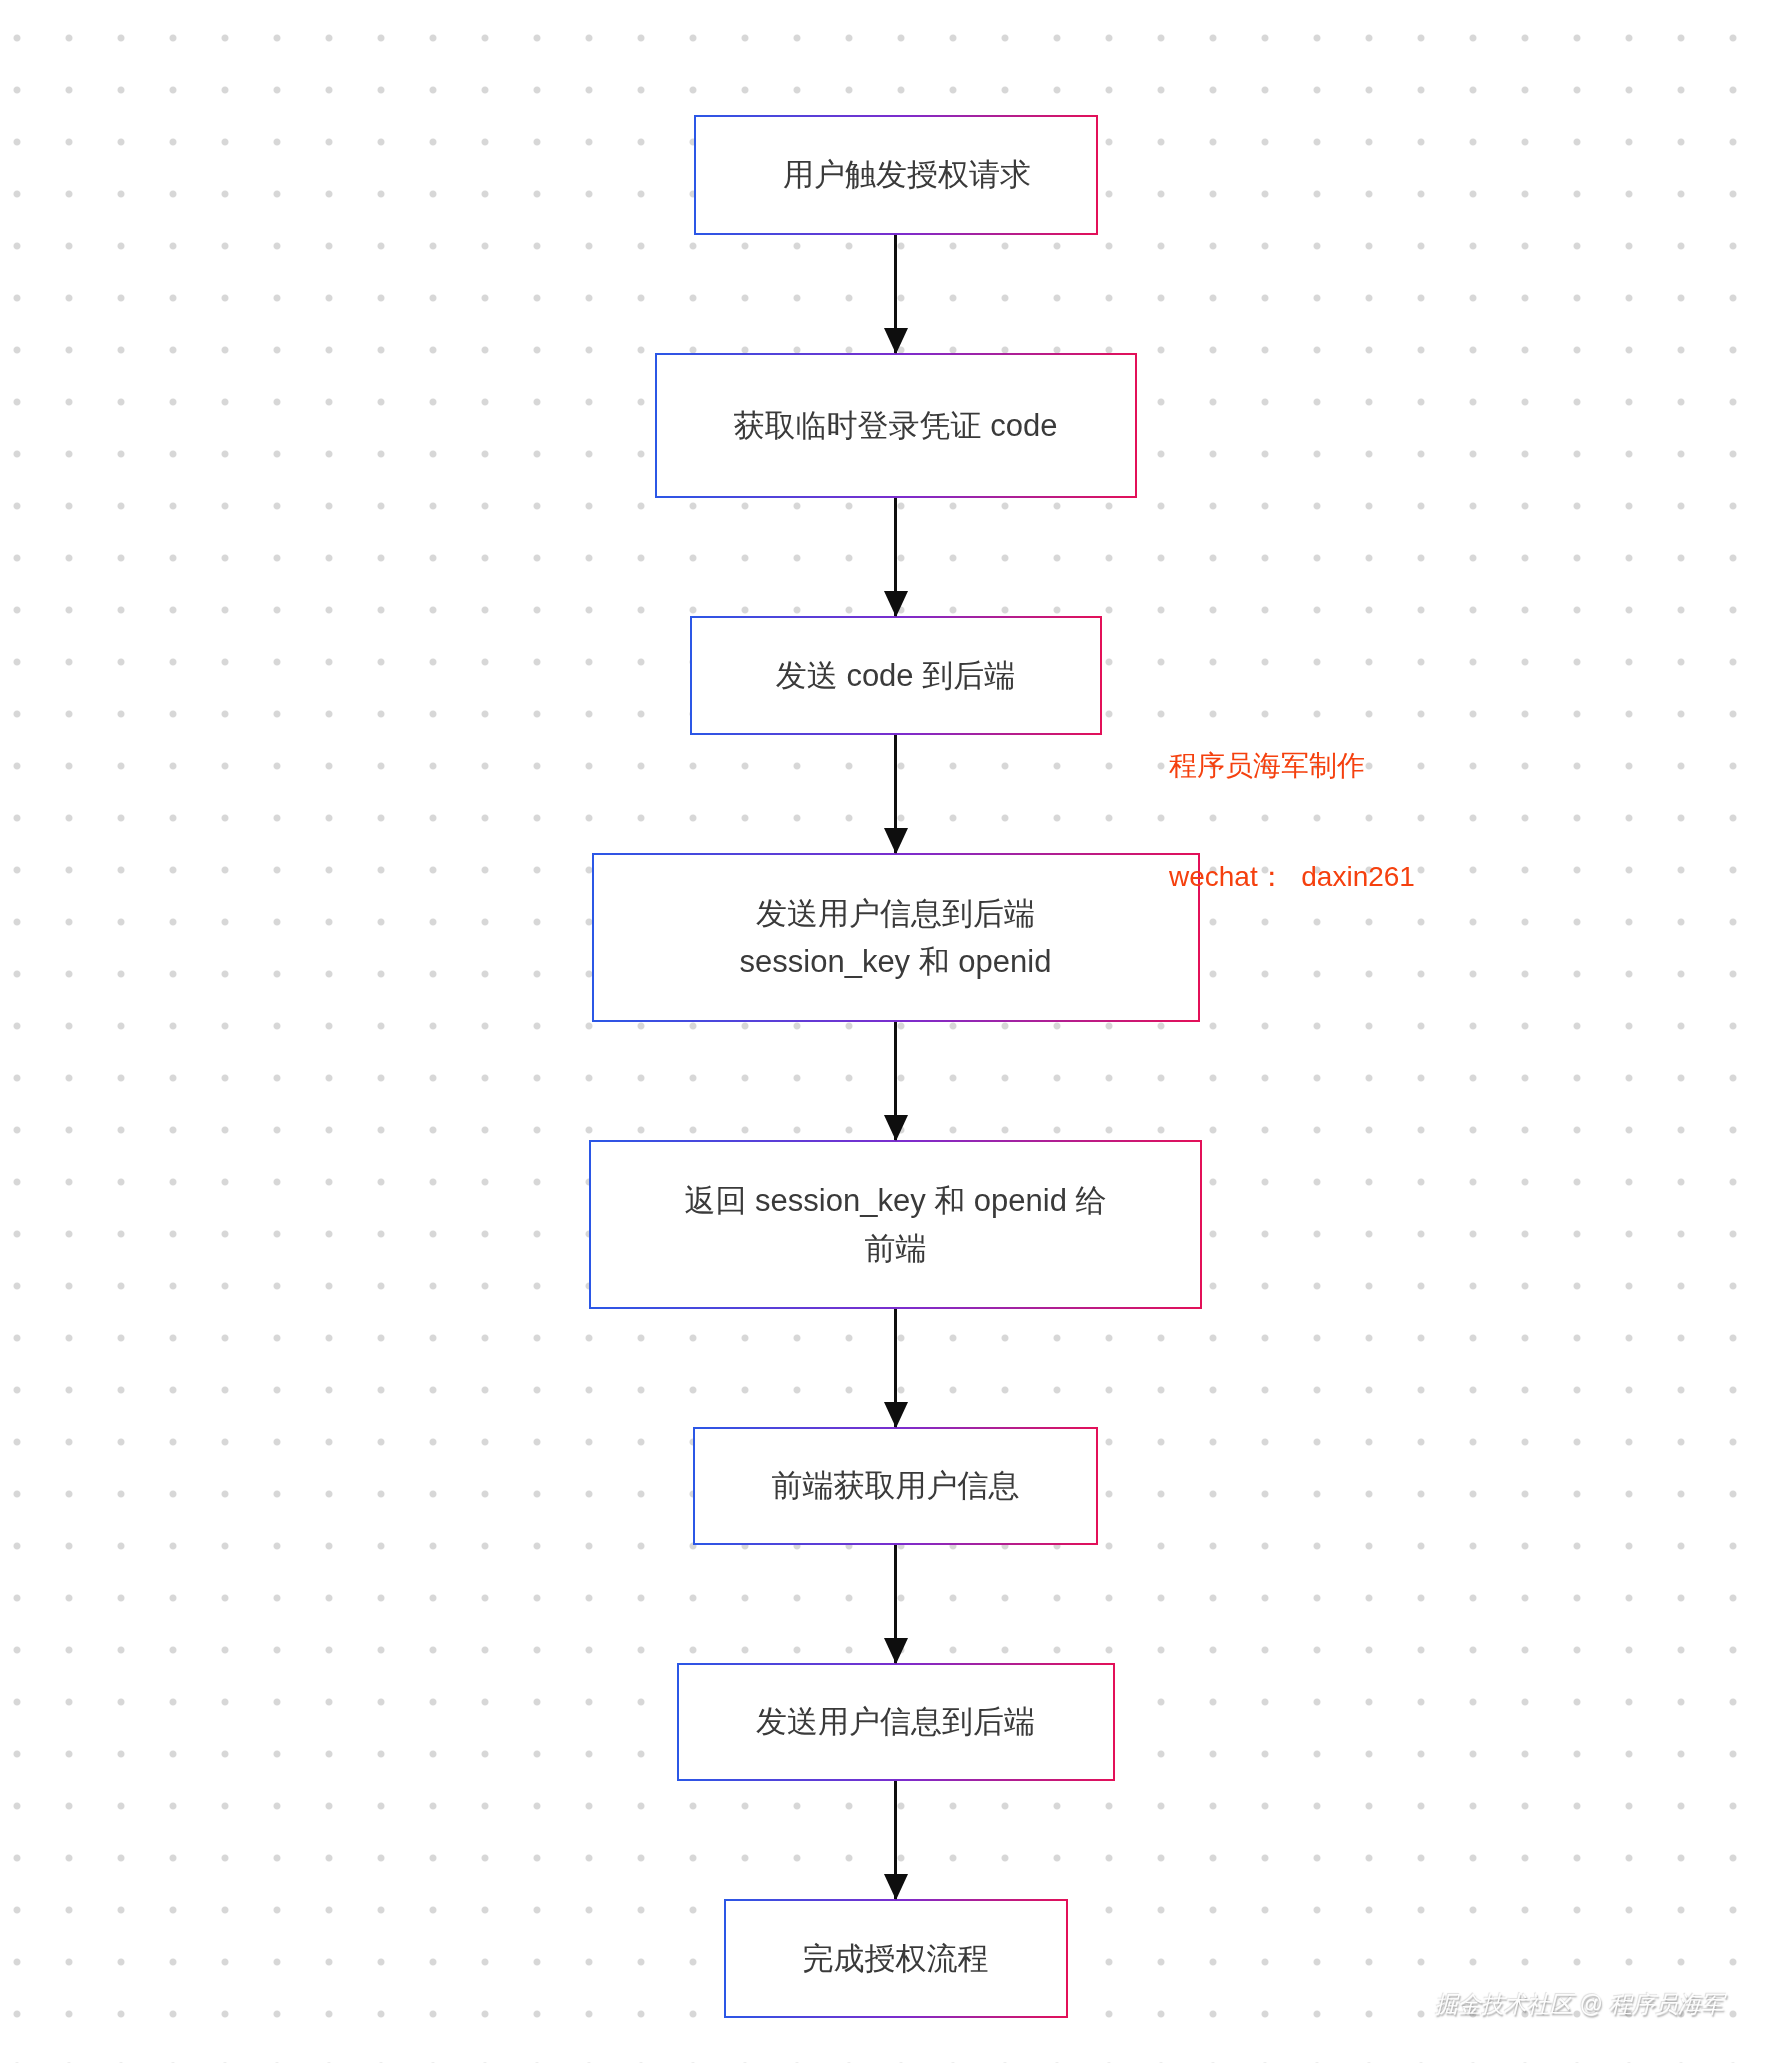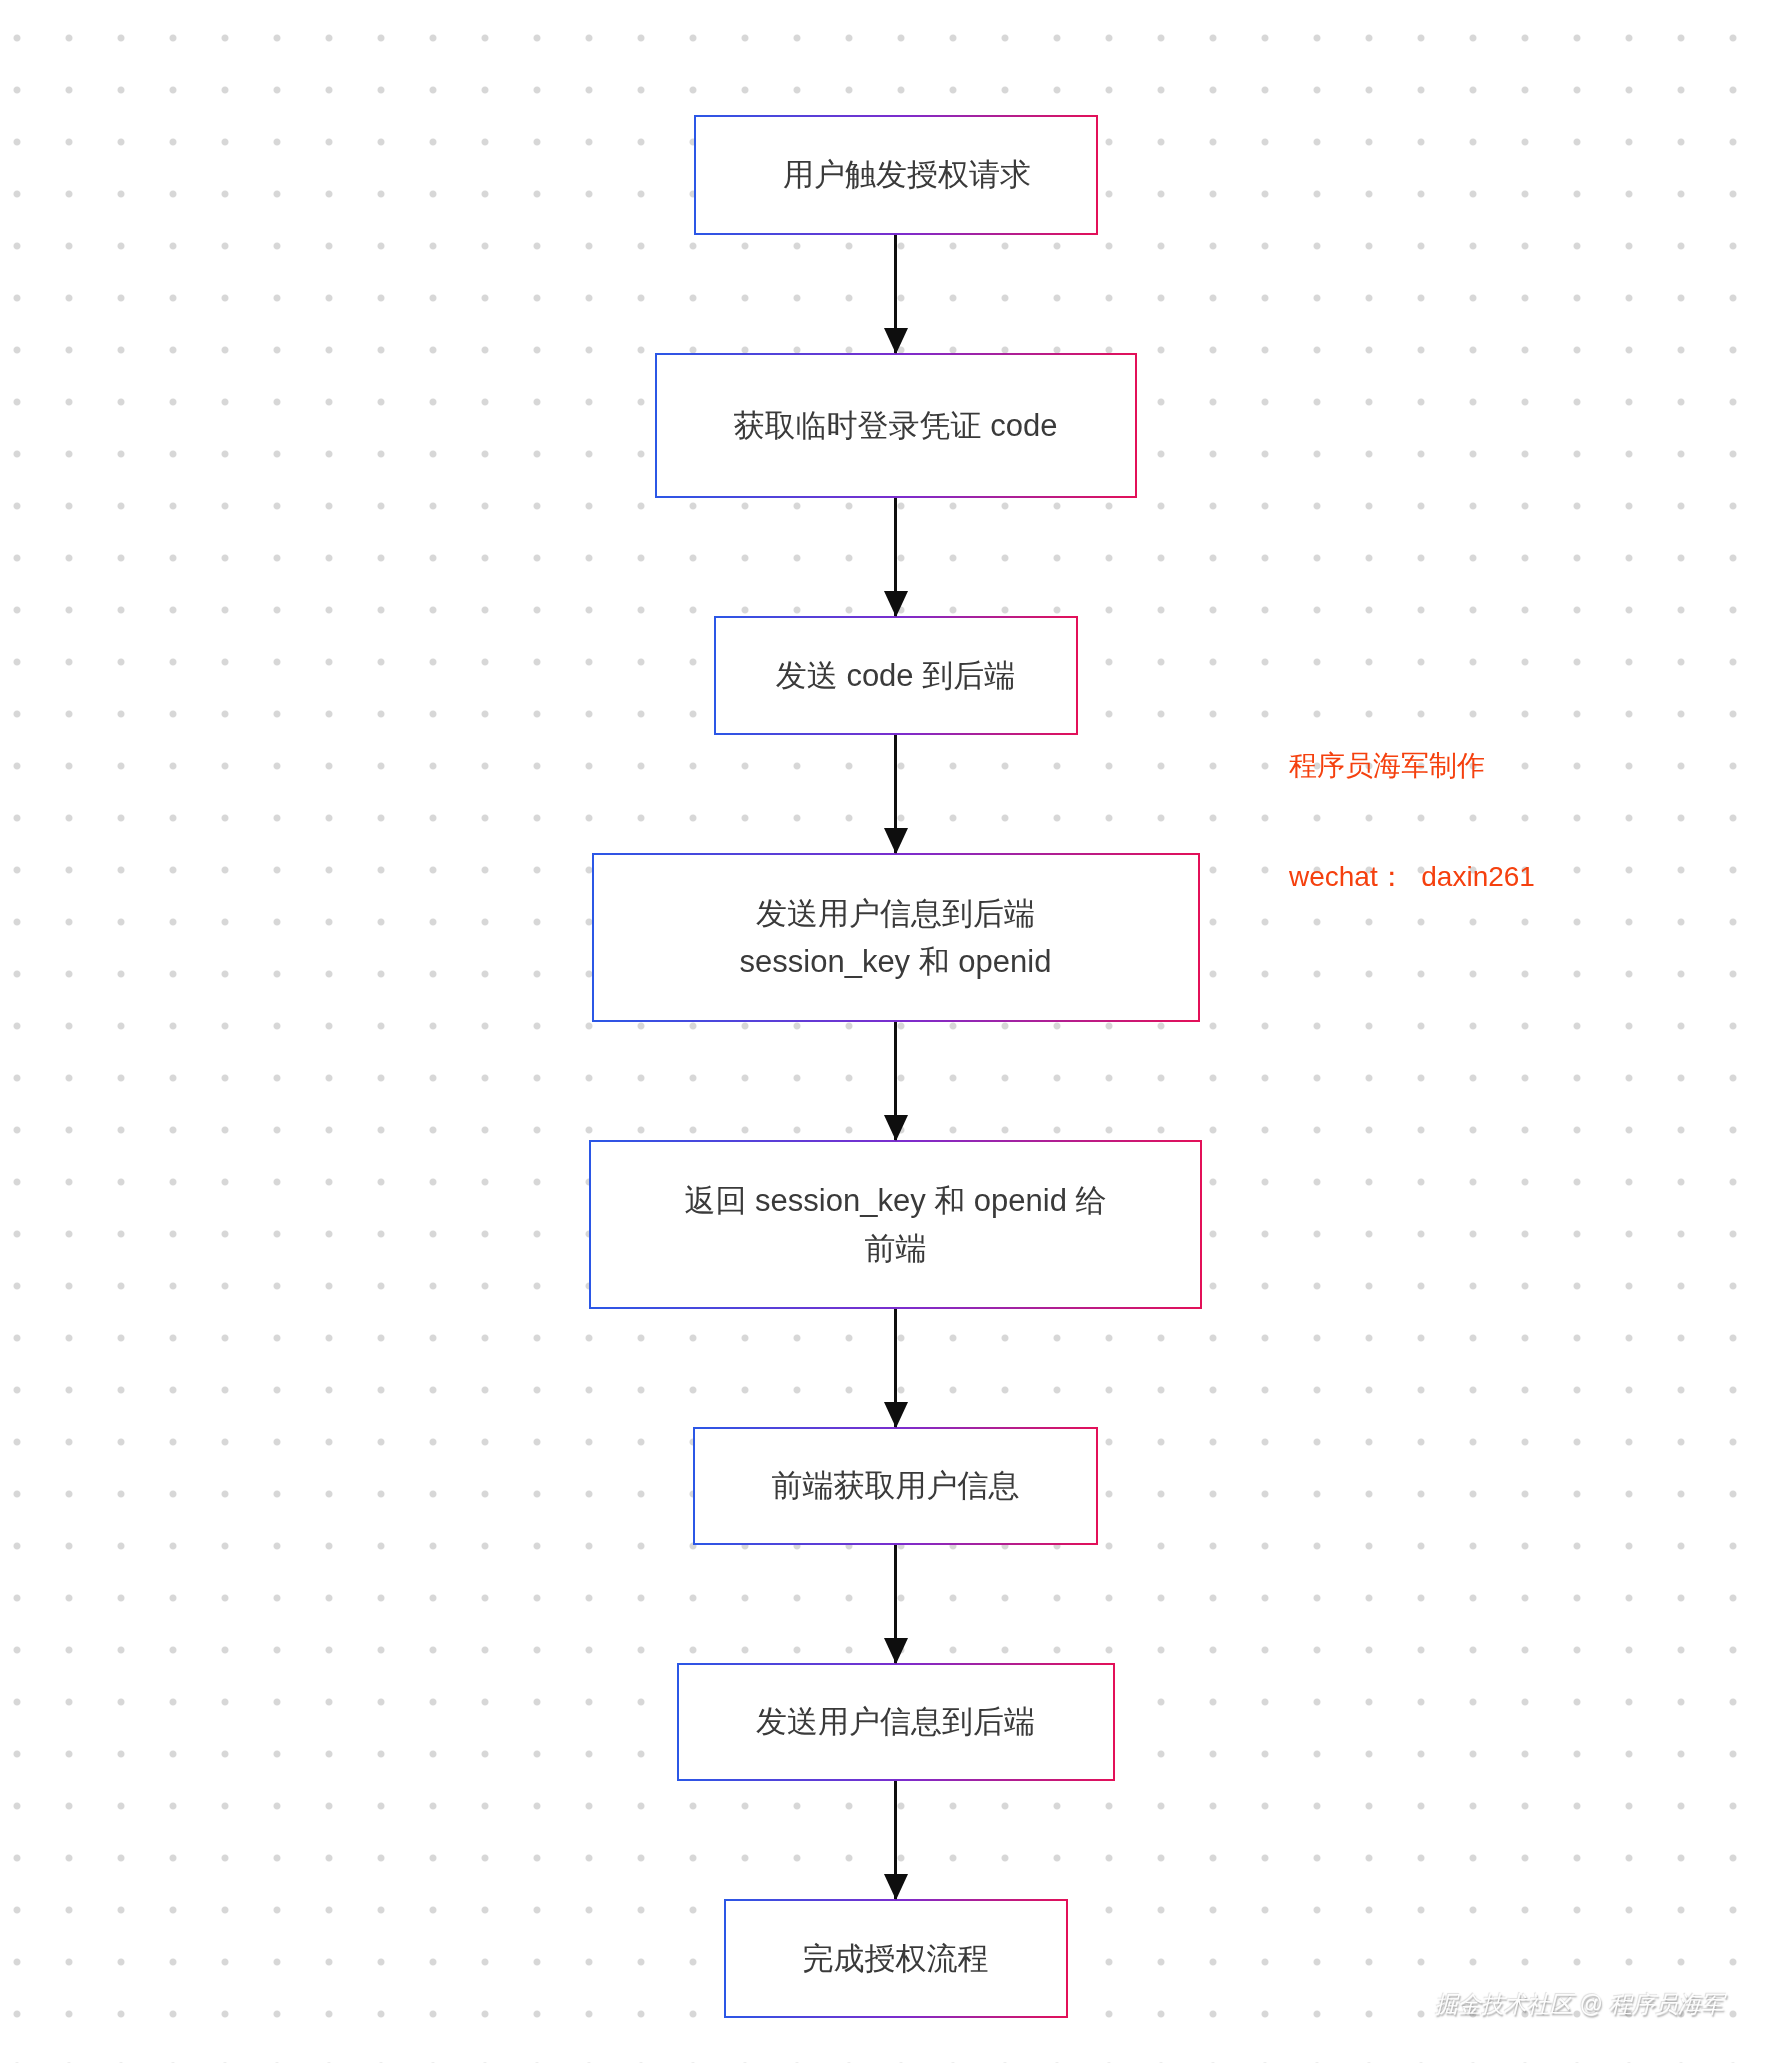--- a/index.html
+++ b/index.html
@@ -38,21 +38,21 @@
     border: 2.6px solid;
     border-image: linear-gradient(90deg, #2b57e6 0%, #7d2ccd 52%, #e31058 100%) 1;
     color: #3a3a3a;
     font-size: 31px;
     line-height: 48px;
     text-align: center;
     flex-shrink: 0;
   }
   .n0 { width: 404px; height: 120px; padding-left: 23px; }
   .n1 { width: 482px; height: 145px; }
-  .n2 { width: 364px; height: 119px; }
+  .n2 { width: 412px; height: 119px; }
   .n3 { width: 608px; height: 169px; }
   .n4 { width: 613px; height: 169px; }
   .n5 { width: 405px; height: 118px; }
   .n6 { width: 438px; height: 118px; }
   .n7 { width: 344px; height: 119px; }
   .connector {
     position: relative;
     width: 2.6px;
     height: 118px;
     background: #0e0e0e;
@@ -65,21 +65,21 @@
     left: 50%;
     transform: translateX(-50%);
     width: 0;
     height: 0;
     border-left: 12px solid transparent;
     border-right: 12px solid transparent;
     border-top: 26px solid #0e0e0e;
   }
   .author-note {
     position: absolute;
-    left: 1289px;
+    left: 1169px;
     top: 673px;
     color: #f5400e;
     font-size: 28px;
     line-height: 37px;
     white-space: pre;
   }
   .watermark {
     position: absolute;
     right: 55px;
     bottom: 43px;

